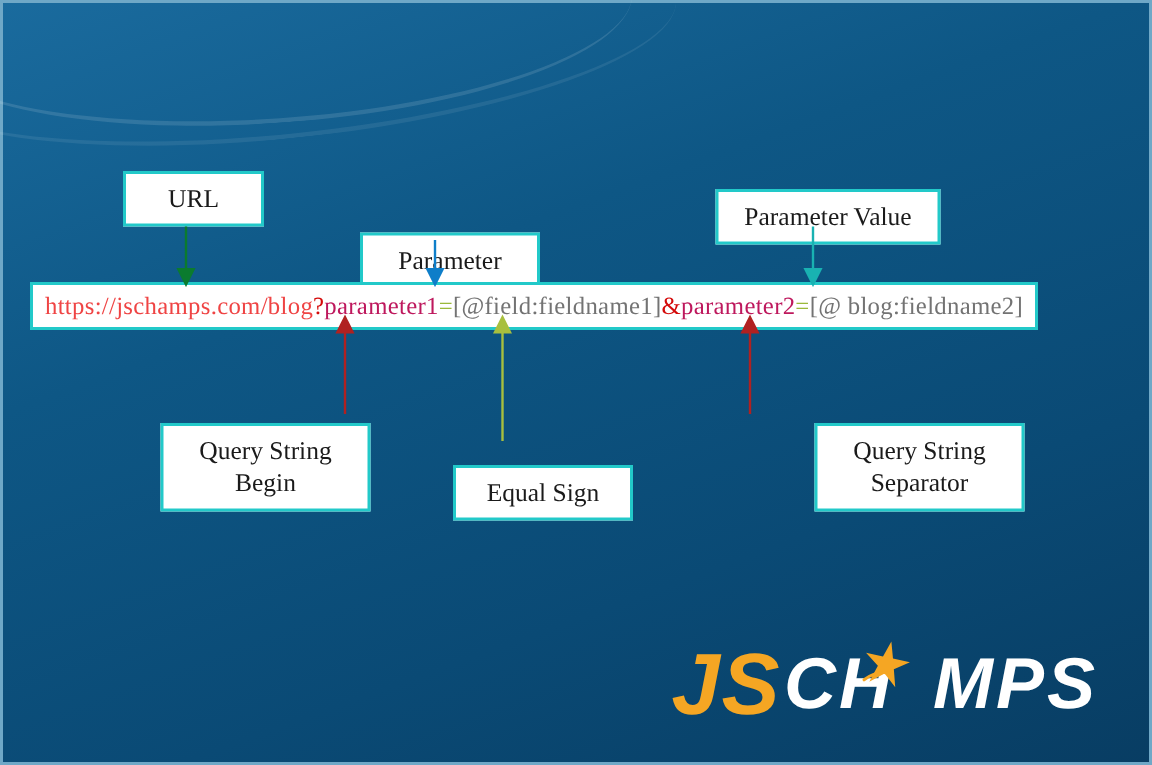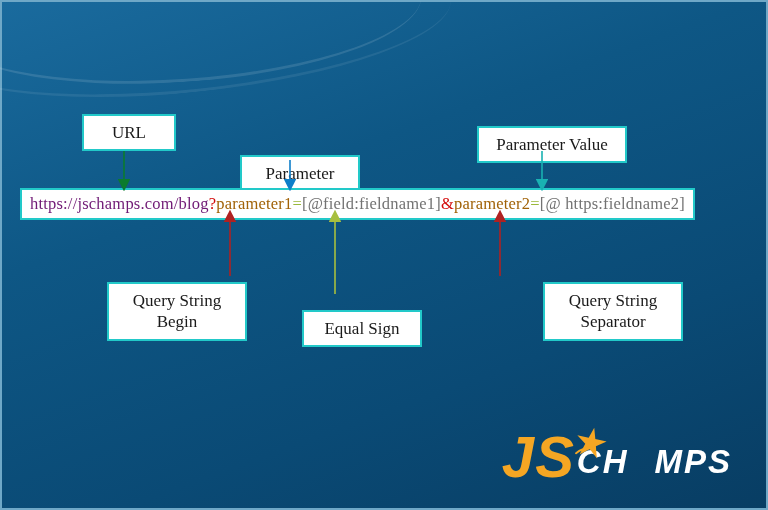--- a/index.html
+++ b/index.html
@@ -47,23 +47,23 @@
   .url-box {
     position: absolute;
     background: #ffffff;
     border: 2px solid #22c9c9;
     padding: 4px 8px;
     font-size: 16.5px;
     letter-spacing: 0.2px;
     white-space: nowrap;
   }
   .url-box span { vertical-align: baseline; }
-  .c-url { color: #701a75; }
+  .c-url { color: #ef4444; }
   .c-q   { color: #d40a0a; }
-  .c-par { color: #a16207; }
+  .c-par { color: #be185d; }
   .c-eq  { color: #9bb93b; }
   .c-val { color: #737373; }
   .c-amp { color: #d40a0a; }
   .arrow-svg { position: absolute; top: 0; left: 0; pointer-events: none; }
   .logo {
     position: absolute;
     right: 34px;
     bottom: 18px;
     display: flex;
     align-items: baseline;
@@ -77,21 +77,21 @@
     color: #ffffff;
     letter-spacing: 1px;
     display: inline-flex;
     align-items: baseline;
   }
   .logo-js .j { color: #f5a623; }
   .logo-js .s { color: #f5a623; }
   .logo-ch {
     font-style: italic;
     font-weight: 800;
-    font-size: 33px;
+    font-size: 48px;
     color: #ffffff;
     letter-spacing: 2px;
     margin-left: 2px;
     position: relative;
     top: -4px;
   }
   .star {
     position: absolute;
     right: 158px;
     bottom: 48px;
@@ -107,21 +107,21 @@
   <div class="swoosh2"></div>
 
   <div class="box" style="left:80px; top:112px; min-width:94px;">URL</div>
 
   <div class="box" style="left:238px; top:105px; min-width:120px; white-space:pre-line;margin-top:48px;">Parameter
 Name</div>
 
   <div class="box" style="left:475px; top:112px; min-width:150px;margin-top:12px;">Parameter Value</div>
 
   <div class="url-box" style="left:18px; top:186px;">
-    <span class="c-url">https://jschamps.com/blog</span><span class="c-q">?</span><span class="c-par">parameter1</span><span class="c-eq">=</span><span class="c-val">[@field:fieldname1]</span><span class="c-amp">&amp;</span><span class="c-par">parameter2</span><span class="c-eq">=</span><span class="c-val">[@ https:fieldname2]</span>
+    <span class="c-url">https://jschamps.com/blog</span><span class="c-q">?</span><span class="c-par">parameter1</span><span class="c-eq">=</span><span class="c-val">[@field:fieldname1]</span><span class="c-amp">&amp;</span><span class="c-par">parameter2</span><span class="c-eq">=</span><span class="c-val">[@ blog:fieldname2]</span>
   </div>
 
   <div class="box" style="left:105px; top:280px; min-width:140px; white-space:pre-line;">Query String
 Begin</div>
 
   <div class="box" style="left:300px; top:308px; min-width:120px;">Equal Sign</div>
 
   <div class="box" style="left:541px; top:280px; min-width:140px; white-space:pre-line;">Query String
 Separator</div>
 

